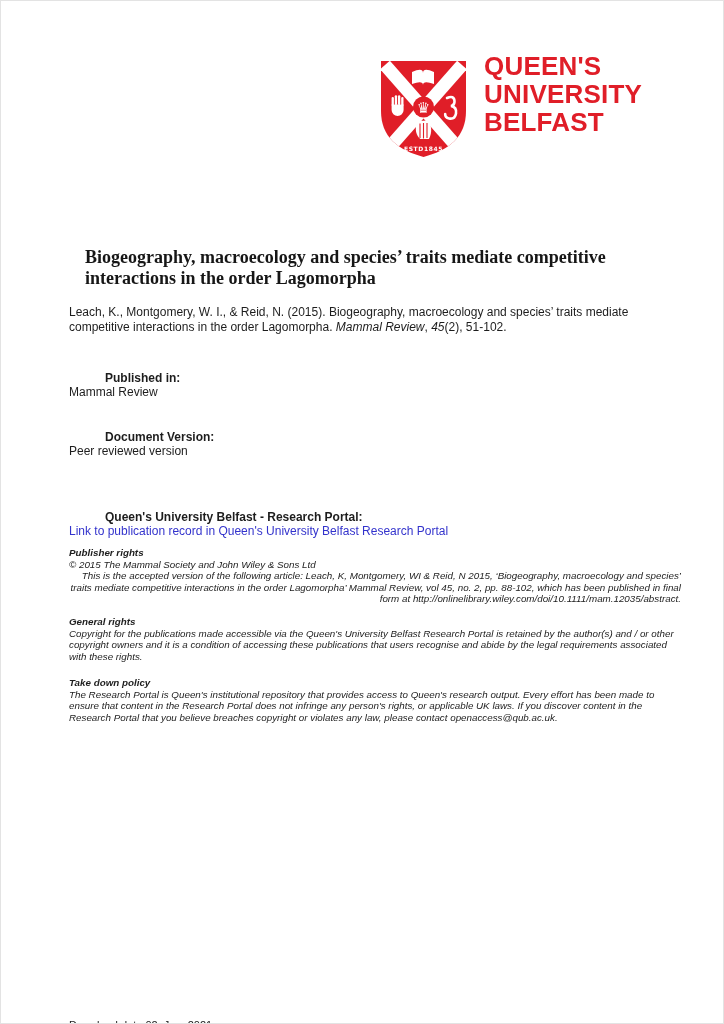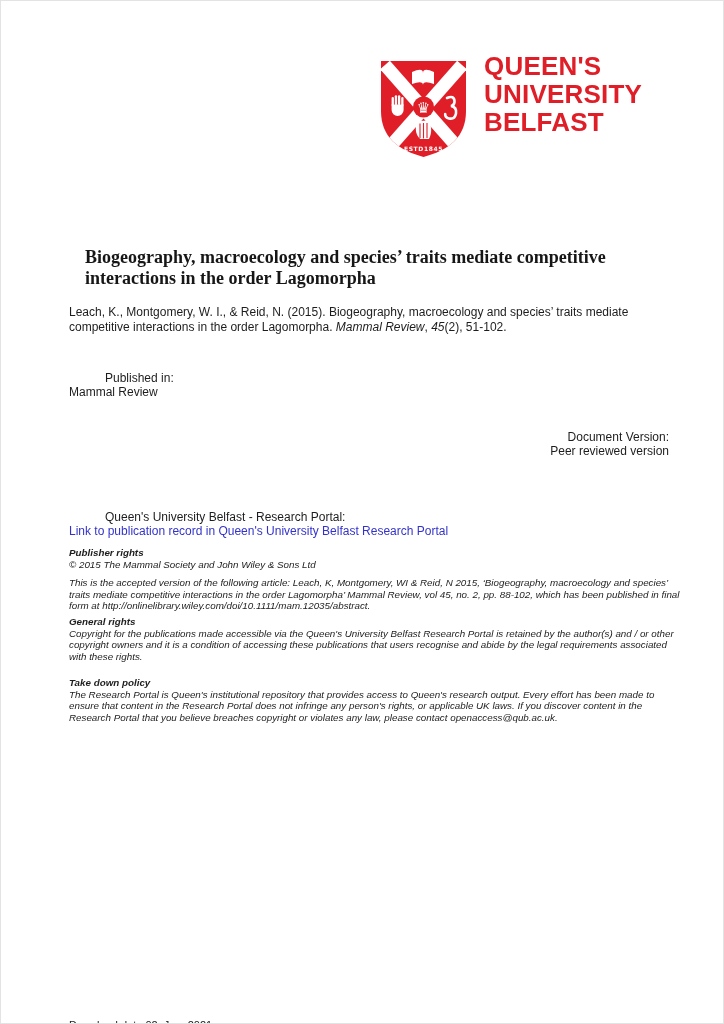--- a/index.html
+++ b/index.html
@@ -34,31 +34,31 @@
     font-size: 18px; font-weight: bold; line-height: 21px; color: #161616; font-family: Liberation Serif, serif;
   }
   .citation {
     position: absolute; top: 304px; left: 68px; width: 598px;
     font-size: 12px; line-height: 14.7px;
   }
   .citation .ital { font-style: italic; }
 
   
   .sec { position: absolute; left: 68px; width: 600px; font-size: 12px; line-height: 14px; }
-  .sec .label { font-weight: normal; padding-left: 36px; }
+  .sec .label { font-weight: bold; padding-left: 36px; }
   .sec-published   { top: 370px; }
-  .sec-docversion  { top: 429px; text-align: right; }
+  .sec-docversion  { top: 429px; }
   .sec-portal      { top: 509px; }
   .portal-link { color: var(--link-blue); cursor: pointer; }
 
   
   .small { position: absolute; left: 68px; width: 612px; font-size: 9.8px; line-height: 11.6px; color: #1d1d1d; font-style: italic; }
   .small .shead { font-weight: bold; }
   .sec-pubrights  { top: 546px; }
-  .sec-pubrights .body { margin-top: 7px; }
+  .sec-pubrights .body { margin-top: 0; text-align: right; }
   .sec-genrights  { top: 615px; }
   .sec-takedown   { top: 676px; }
 
   
   .footer {
     position: absolute; top: 1018px; left: 68px;
     font-size: 11px; line-height: 13px; color: #222;
   }
 </style>
 </head>

